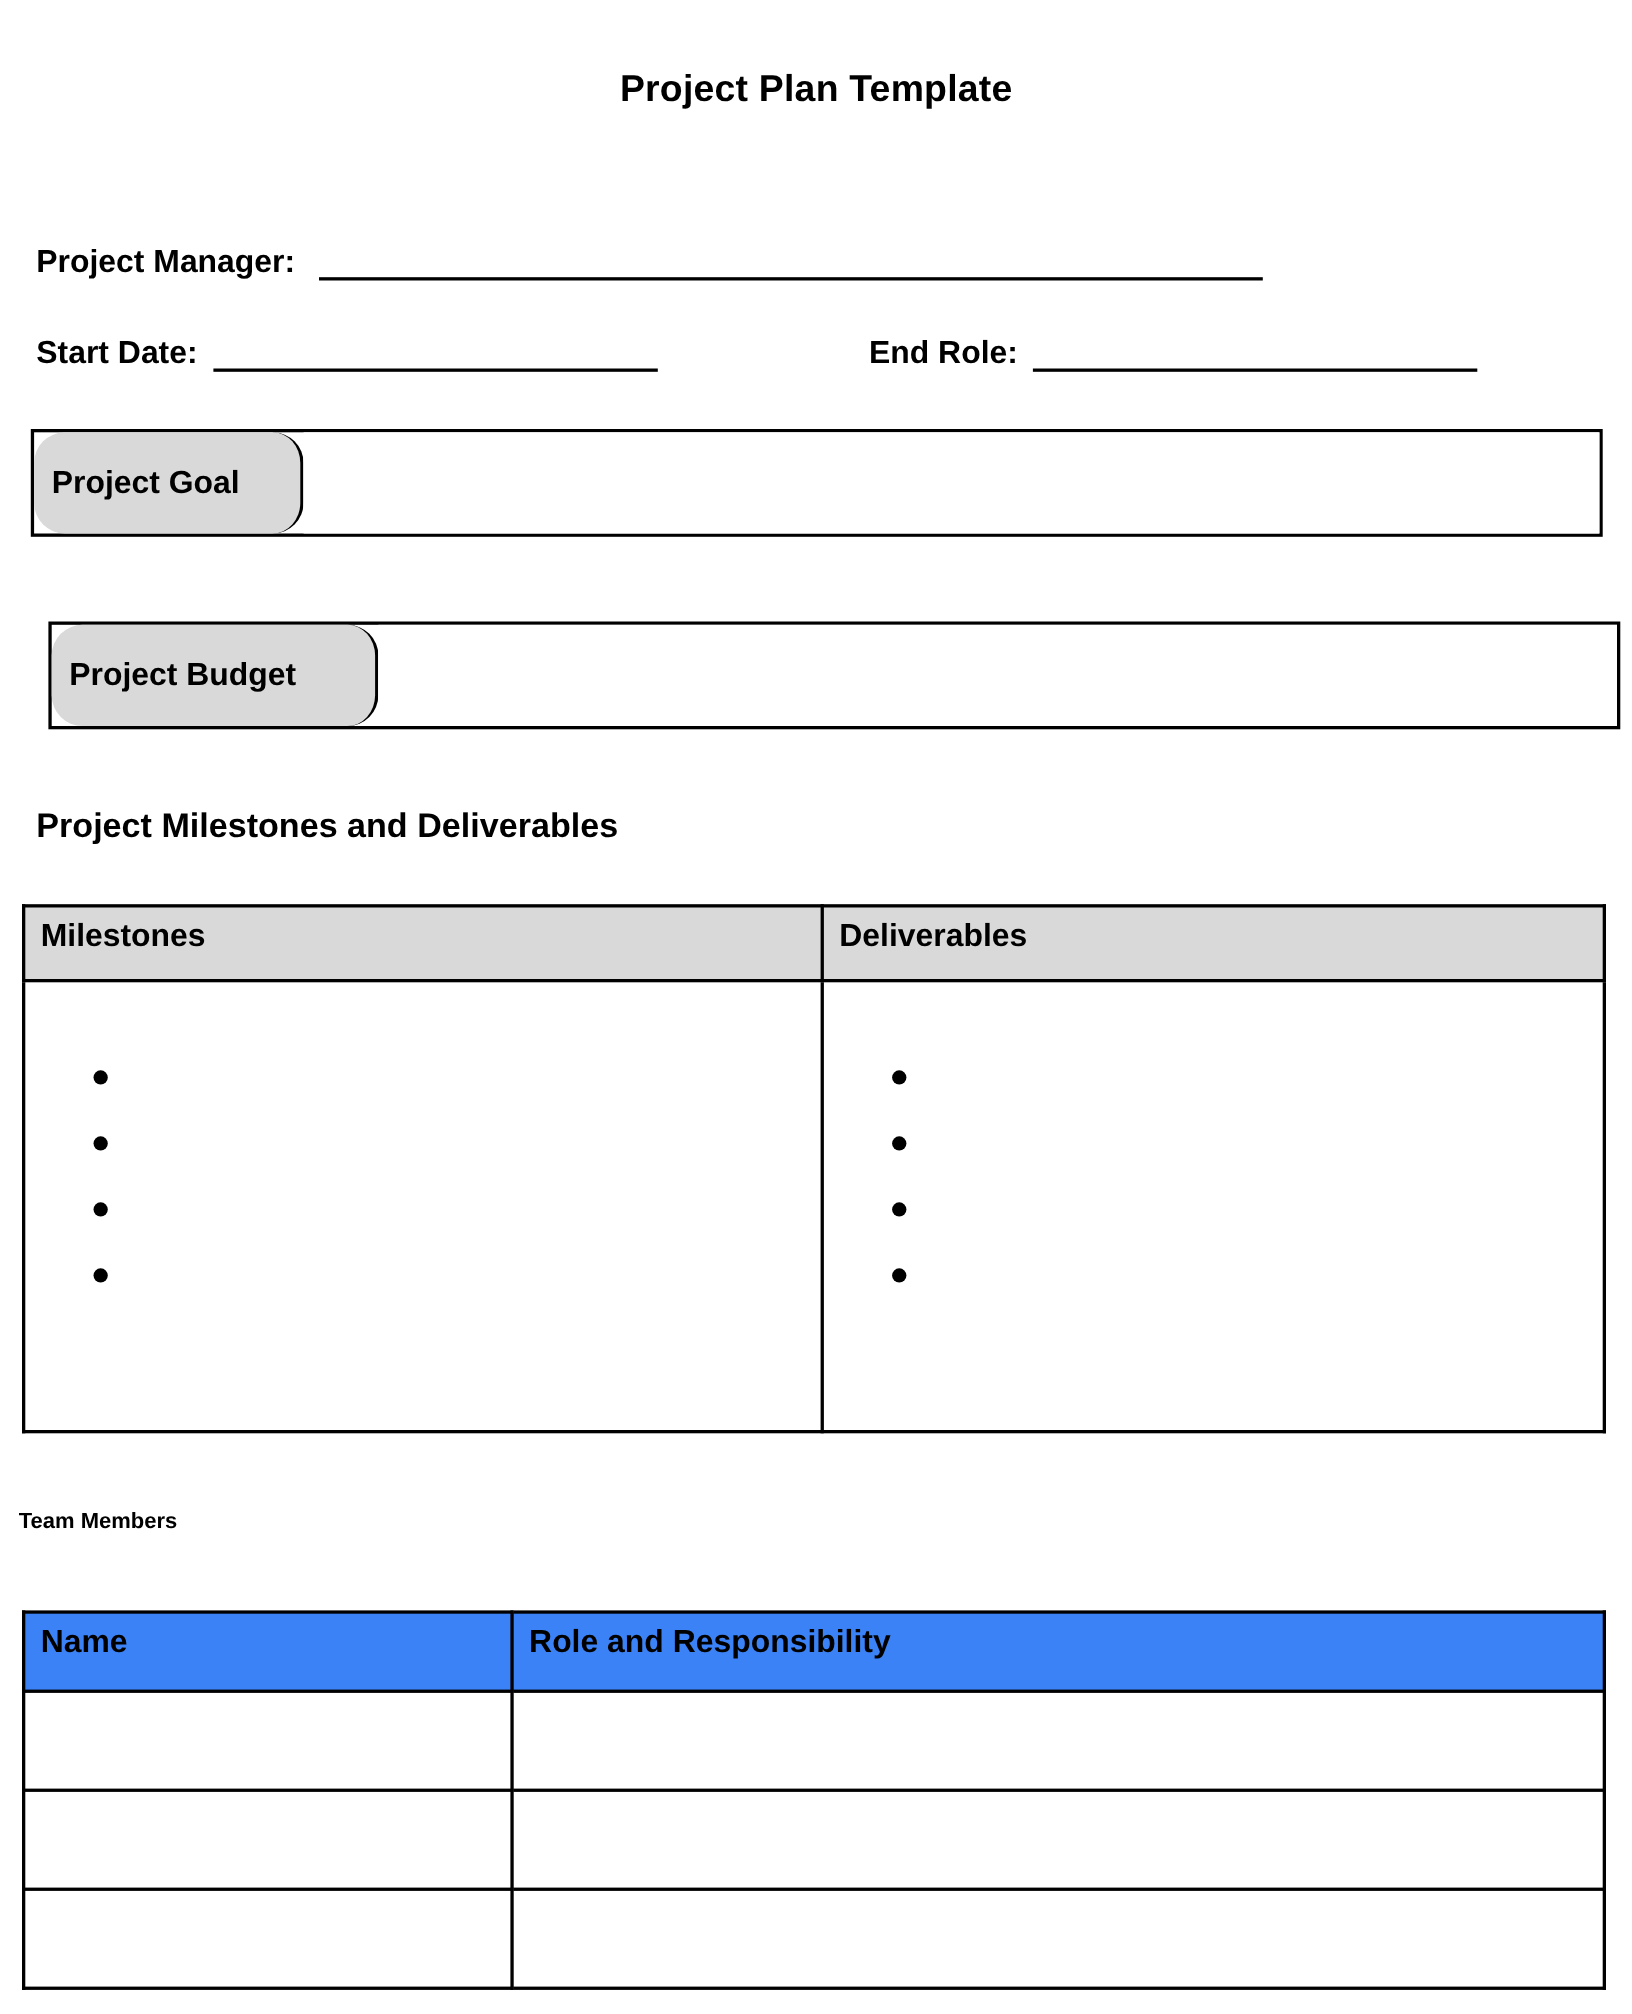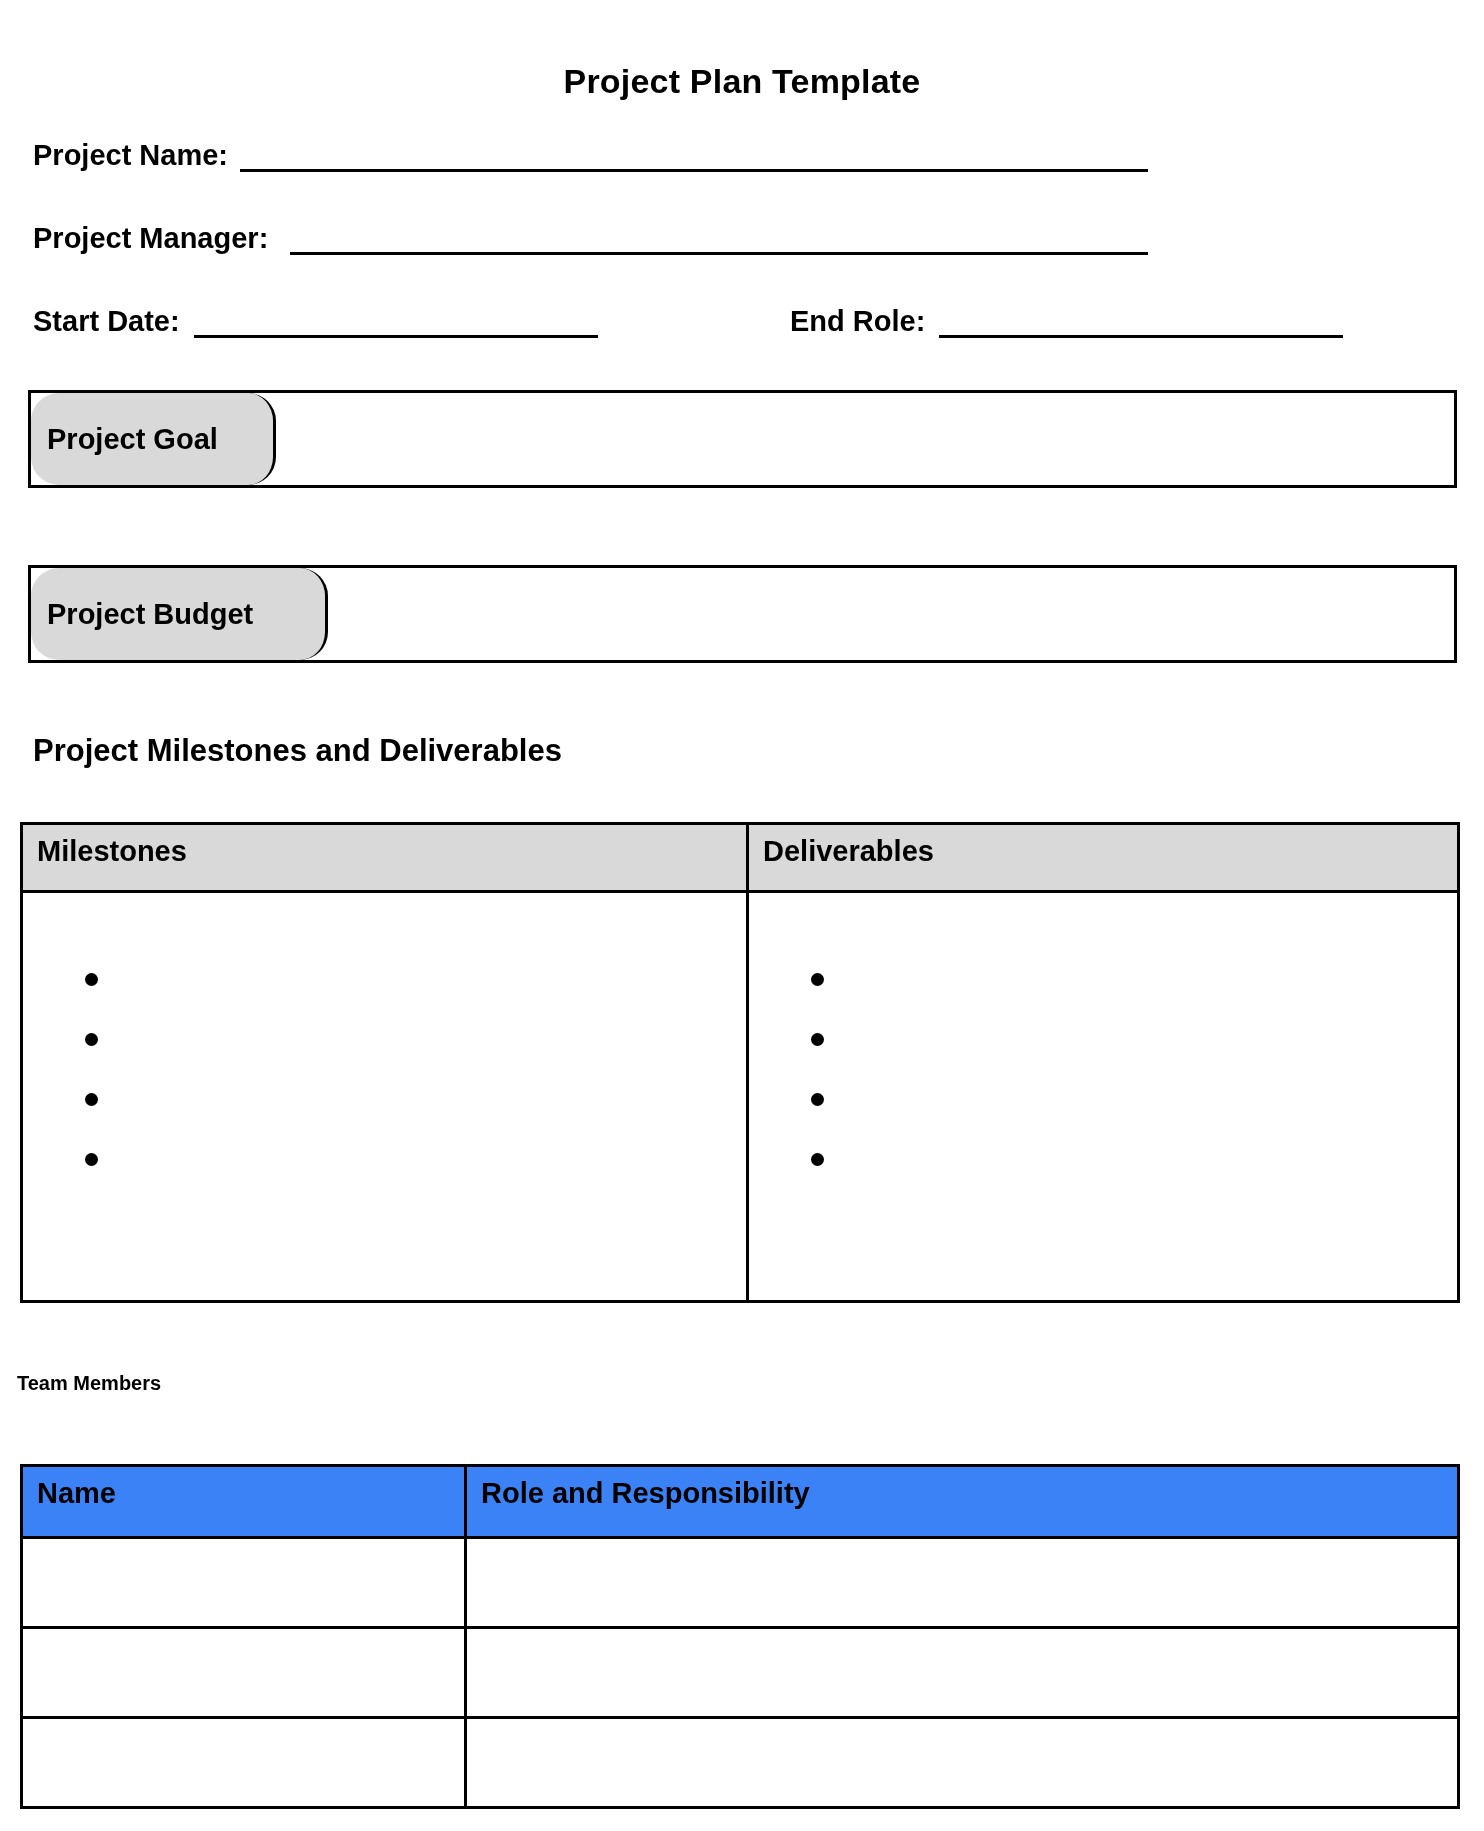--- a/index.html
+++ b/index.html
@@ -85,21 +85,21 @@
     border-radius: 28px;
   }
   .box-field {
     flex: 1;
     background: #ffffff;
   }
 
   #box-project-goal { left: 28px; top: 378px; width: 1429px; height: 98px; }
   #box-project-goal .box-label { width: 245px; }
 
-  #box-project-budget { left: 28px; top: 553px; width: 1429px; height: 98px; }
+  #box-project-budget { left: 44px; top: 553px; width: 1429px; height: 98px; }
   #box-project-budget .box-label { width: 297px; }
 
   
   .section-heading {
     position: absolute;
     font-weight: bold;
     white-space: nowrap;
   }
   #heading-milestones { left: 33px; top: 721px; font-size: 31px; }
   #heading-team       { left: 17px; top: 1360px; font-size: 20px; }
@@ -159,24 +159,20 @@
   #table-team th { background: #3b82f6; height: 72px; }
   #table-team td { height: 90px; }
 </style>
 </head>
 <body>
 
 <div class="page">
 
   <div class="doc-title">Project Plan Template</div>
 
-  <div class="form-row" id="row-project-name">
-    <span class="form-label">Project Name:</span>
-    <span class="rule"></span>
-  </div>
 
   <div class="form-row" id="row-project-manager">
     <span class="form-label">Project Manager:</span>
     <span class="rule"></span>
   </div>
 
   <div class="form-row" id="row-start-date">
     <span class="form-label">Start Date:</span>
     <span class="rule"></span>
   </div>

